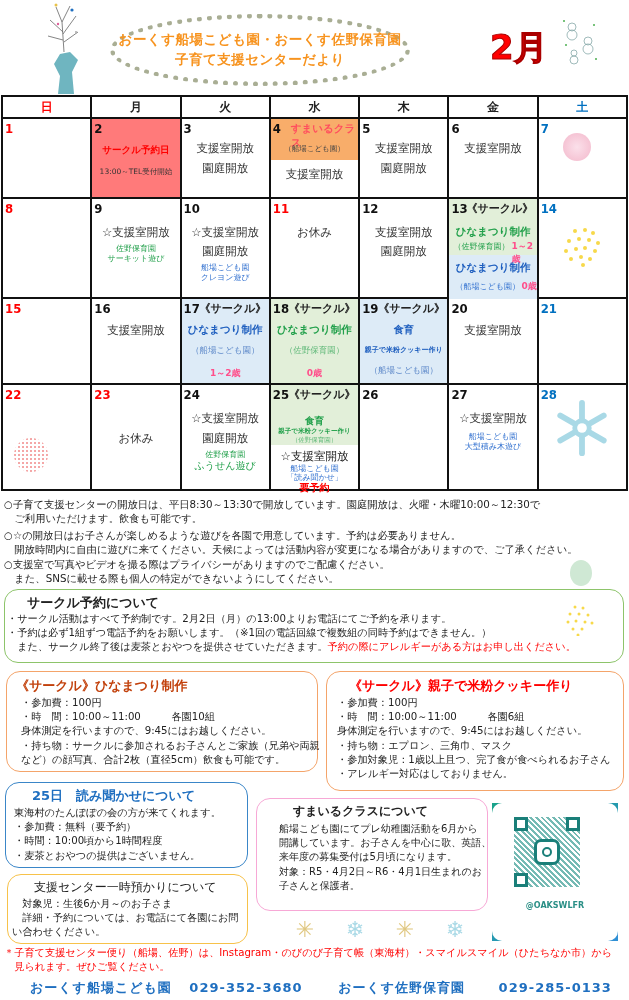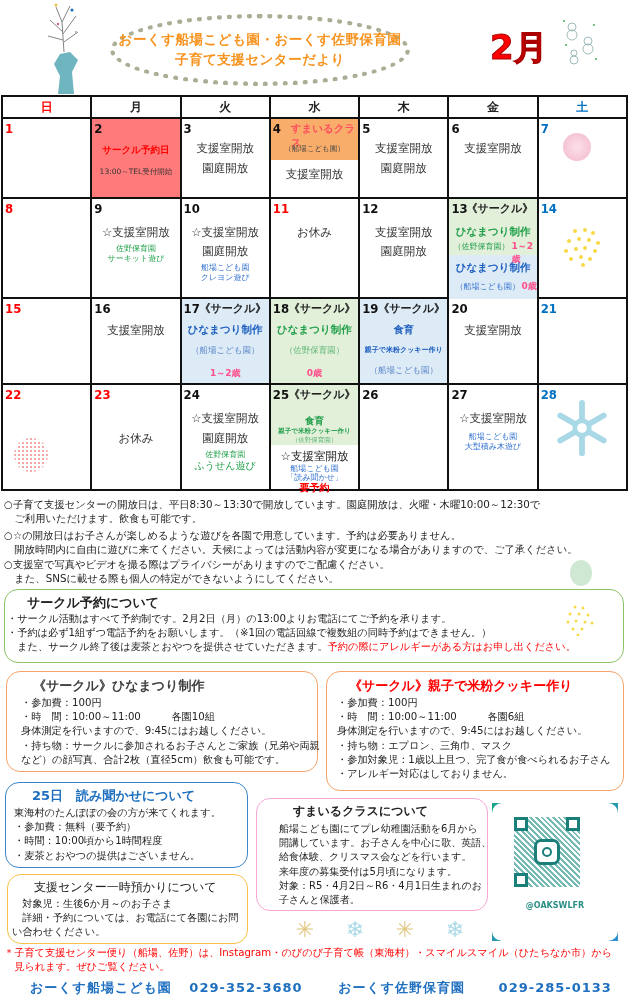--- a/index.html
+++ b/index.html
@@ -310,21 +310,21 @@
         <circle cx="20" cy="18" r="1.5"></circle>
         <circle cx="27" cy="19" r="1.5"></circle>
         <circle cx="8" cy="25" r="1.5"></circle>
         <circle cx="17" cy="25" r="1.5"></circle>
         <circle cx="13" cy="31" r="1.5"></circle>
       </g>
     </svg>
 </div>
 
 <div class="box" style="left:6px;top:671px;width:312px;height:101px;border:1.5px solid #f4a46a">
-  <div class="h" style="position:absolute;left:26px;top:5px;color:#404040">《サークル》ひなまつり制作</div>
+  <div class="h" style="position:absolute;left:9px;top:5px;color:#c2410c">《サークル》ひなまつり制作</div>
   <div style="position:absolute;left:14px;top:24px">
     <div class="t">・参加費：100円</div>
     <div class="t">・時　間：10:00～11:00　　　各園10組</div>
     <div class="t">身体測定を行いますので、9:45にはお越しください。</div>
     <div class="t">・持ち物：サークルに参加されるお子さんとご家族（兄弟や両親</div>
     <div class="t">など）の顔写真、合計2枚（直径5cm）飲食も可能です。</div>
   </div>
 </div>
 
 <div class="box" style="left:326px;top:671px;width:298px;height:120px;border:1.5px solid #f4a46a">
@@ -347,21 +347,20 @@
     <div class="t">・時間：10:00頃から1時間程度</div>
     <div class="t">・麦茶とおやつの提供はございません。</div>
   </div>
 </div>
 
 <div class="box" style="left:256px;top:798px;width:232px;height:113px;border:1.5px solid #f7a8d6">
   <div style="position:absolute;left:36px;top:4px;font-weight:bold;font-size:12px">すまいるクラスについて</div>
   <div style="position:absolute;left:22px;top:23px">
     <div class="t" style="font-size:10px">船場こども園にてプレ幼稚園活動を6月から</div>
     <div class="t" style="font-size:10px">開講しています。お子さんを中心に歌、英語、</div>
-    <div class="t" style="font-size:10px">給食体験、クリスマス会などを行います。</div>
     <div class="t" style="font-size:10px">来年度の募集受付は5月頃になります。</div>
     <div class="t" style="font-size:10px">対象：R5・4月2日～R6・4月1日生まれのお</div>
     <div class="t" style="font-size:10px">子さんと保護者。</div>
   </div>
 </div>
 
 <div class="abs" style="left:280px;top:915px;width:200px;height:30px;display:flex;justify-content:space-around;font-size:22px;line-height:30px">
   <span style="color:#e0c780">✳</span>
   <span style="color:#a9d9e6">❄</span>
   <span style="color:#e0c780">✳</span>

